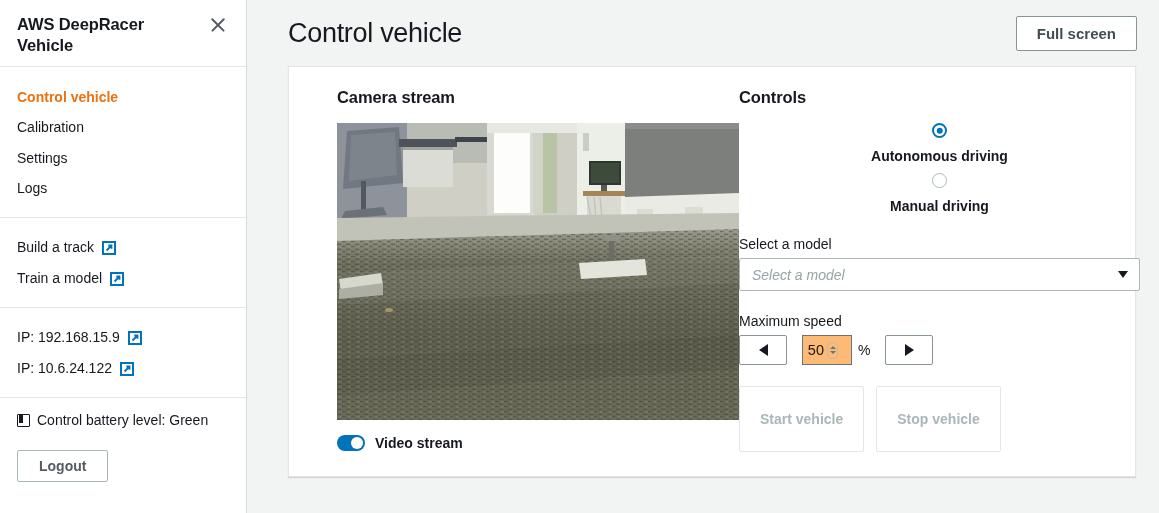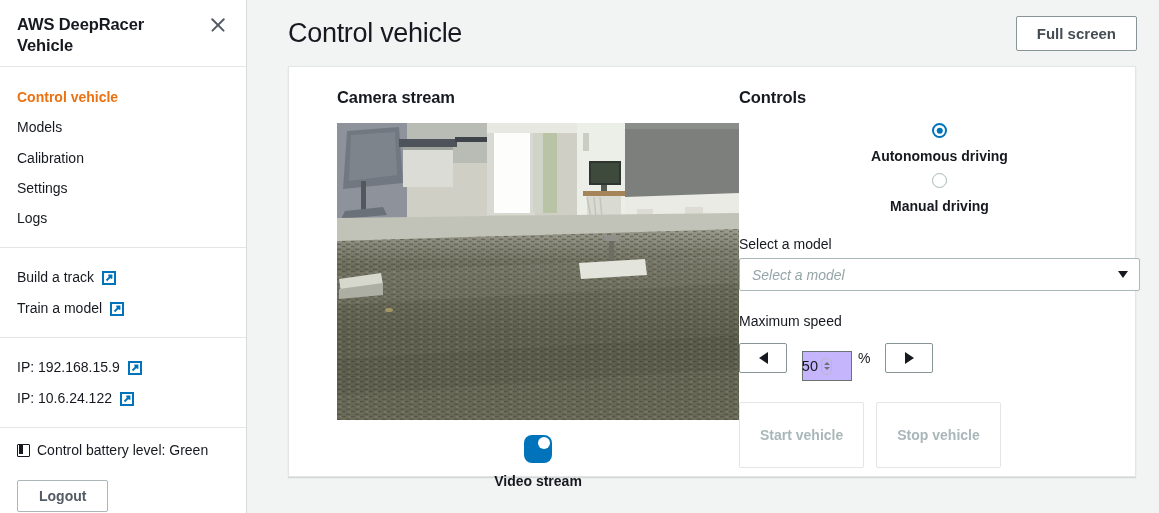--- a/index.html
+++ b/index.html
@@ -110,21 +110,21 @@
   }
 
   
   .camera {
     width: 402px; height: 297px; position: relative;
     overflow: hidden; background: #8d8d85;
   }
   .camera svg { display: block; width: 402px; height: 297px; }
 
   .toggle-row {
-    display: flex; align-items: center; gap: 10px; margin-top: 15px; flex-direction: column;
+    display: flex; align-items: center; gap: 10px; margin-top: 15px;
   }
   .toggle {
     width: 28px; height: 16px; border-radius: 8px; background: #0073bb;
     position: relative; cursor: pointer; flex: 0 0 28px;
   }
   .toggle::after {
     content: ""; position: absolute; right: 2px; top: 2px;
     width: 12px; height: 12px; border-radius: 50%; background: #fff;
   }
   .toggle-label { font-size: 14px; font-weight: bold; color: #16191f; }
@@ -174,23 +174,23 @@
   }
   .tri-left {
     width: 0; height: 0; border-top: 6px solid transparent;
     border-bottom: 6px solid transparent; border-right: 9px solid #16191f;
   }
   .tri-right {
     width: 0; height: 0; border-top: 6px solid transparent;
     border-bottom: 6px solid transparent; border-left: 9px solid #16191f;
   }
   .spin-box {
-    width: 50px; height: 30px; border: 1px solid #6a7376; background: #c4b5fd;
+    width: 50px; height: 30px; border: 1px solid #6a7376; background: #fdba74;
     margin-left: 15px; display: flex; align-items: center;
-    justify-content: flex-end; padding-right: 19px; gap: 3px; cursor: text; margin-top: 16px;
+    justify-content: flex-end; padding-right: 13px; gap: 3px; cursor: text;
   }
   .spin-val { font-size: 14.5px; color: #16191f; }
   .spin-arrows {
     width: 11px; height: 17px; border: 1px solid #b6bcbd;
     border-radius: 5px; display: flex; flex-direction: column;
     align-items: center; justify-content: center; gap: 2px;
     flex: 0 0 11px; cursor: pointer;
   }
   .spin-up {
     width: 0; height: 0; border-left: 3px solid transparent;
@@ -217,21 +217,20 @@
 
   <div id="sidebar">
 
     <div class="sb-header">
       <div class="sb-title">AWS DeepRacer Vehicle</div>
       <div class="close-x"></div>
     </div>
 
     <div class="sb-section sb-nav">
       <a class="nav-item active">Control vehicle</a>
-      <a class="nav-item">Models</a>
       <a class="nav-item">Calibration</a>
       <a class="nav-item">Settings</a>
       <a class="nav-item">Logs</a>
     </div>
 
     <div class="sb-section">
       <div class="link-row">
         <span>Build a track</span>
         <svg class="ext-icon" viewBox="0 0 14 14">
           <rect x="1" y="1" width="12" height="12" fill="none" stroke="#0073bb" stroke-width="2"></rect>

